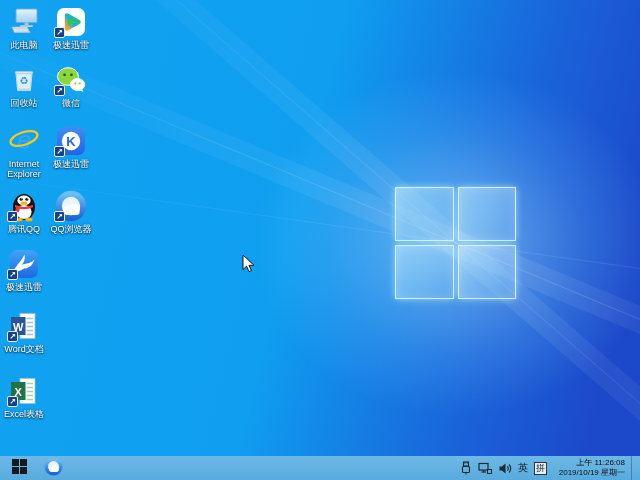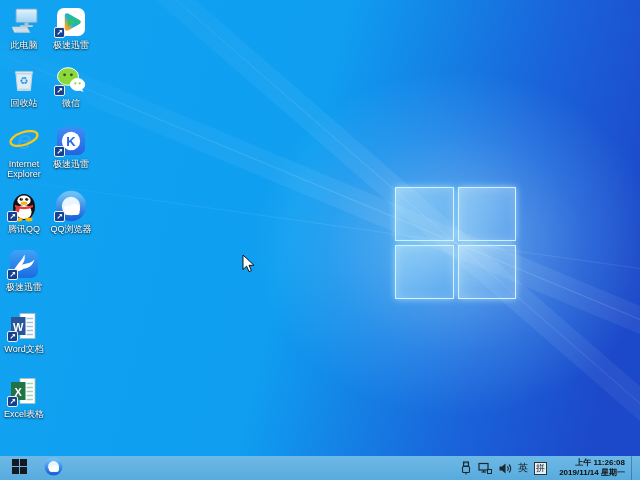--- a/index.html
+++ b/index.html
@@ -30,21 +30,21 @@
   
   .taskbar{position:absolute;left:0;bottom:0;width:640px;height:24px;
     background:linear-gradient(#6db8e6,#58abdd);display:flex;align-items:center;}
   .startbtn{width:38px;height:24px;display:flex;align-items:center;justify-content:center;}
   .taskicon{width:30px;height:24px;display:flex;align-items:center;justify-content:center;}
   .tray{position:absolute;right:0;top:0;height:24px;display:flex;align-items:center;gap:6px;padding-right:4px;}
   .trayicon{display:flex;align-items:center;justify-content:center;}
   .ime-en{font-size:10px;color:#111;}
   .ime-pinyin{width:13px;height:13px;border:1px solid #333;background:rgba(252,254,255,.85);
     display:flex;align-items:center;justify-content:center;font-size:9px;color:#111;box-sizing:border-box;}
-  .clock{width:72px;text-align:right;font-size:8px;line-height:10px;color:#0d0d0d;font-weight:bold;}
+  .clock{width:72px;text-align:right;font-size:8px;line-height:10px;color:#0d0d0d;}
   .showdesk{width:4px;height:24px;border-left:1px solid rgba(20,40,70,.35);}
   .cursor{position:absolute;left:242px;top:254px;pointer-events:none;}
 </style>
 </head>
 <body>
 
 <div class="screen">
 
   <div class="ray thin" style="top:242px;transform:rotate(22.6deg);opacity:.5"></div>
   <div class="ray thin" style="top:242px;transform:rotate(41deg);opacity:.35"></div>
@@ -292,19 +292,19 @@
       <div class="trayicon">
         <svg width="14" height="13" viewBox="0 0 14 13">
           <path d="M1.5 4.6 H4 L7.5 1.5 V11.5 L4 8.4 H1.5 Z" fill="#1d2730"></path>
           <path d="M9.3 4.3 A3.2 3.2 0 0 1 9.3 8.7 M11 2.5 A5.5 5.5 0 0 1 11 10.5" fill="none" stroke="#1d2730" stroke-width="1.1"></path>
         </svg>
       </div>
       <div class="ime-en">英</div>
       <div class="ime-pinyin">拼</div>
       <div class="clock">
         <div>上午 11:26:08</div>
-        <div>2019/11/14 星期一</div>
+        <div>2019/10/19 星期一</div>
       </div>
       <div class="showdesk"></div>
     </div>
   </div>
 
 </div>
 
 </body></html>

